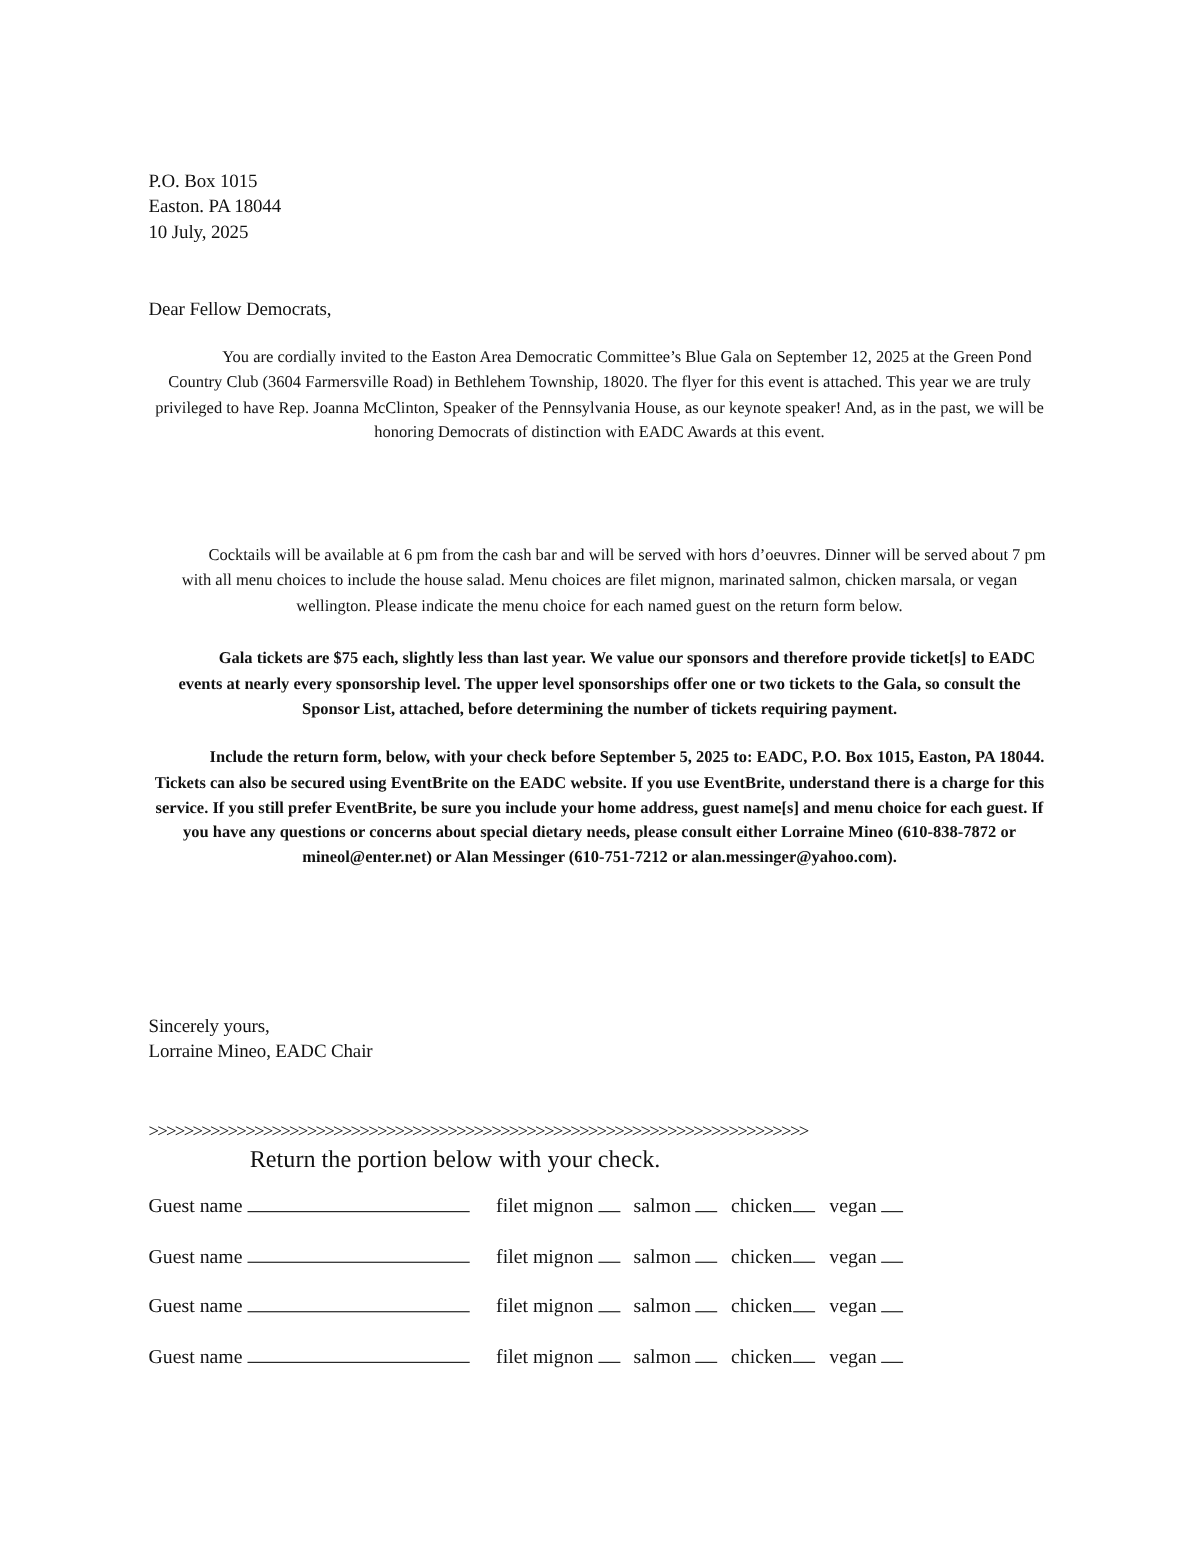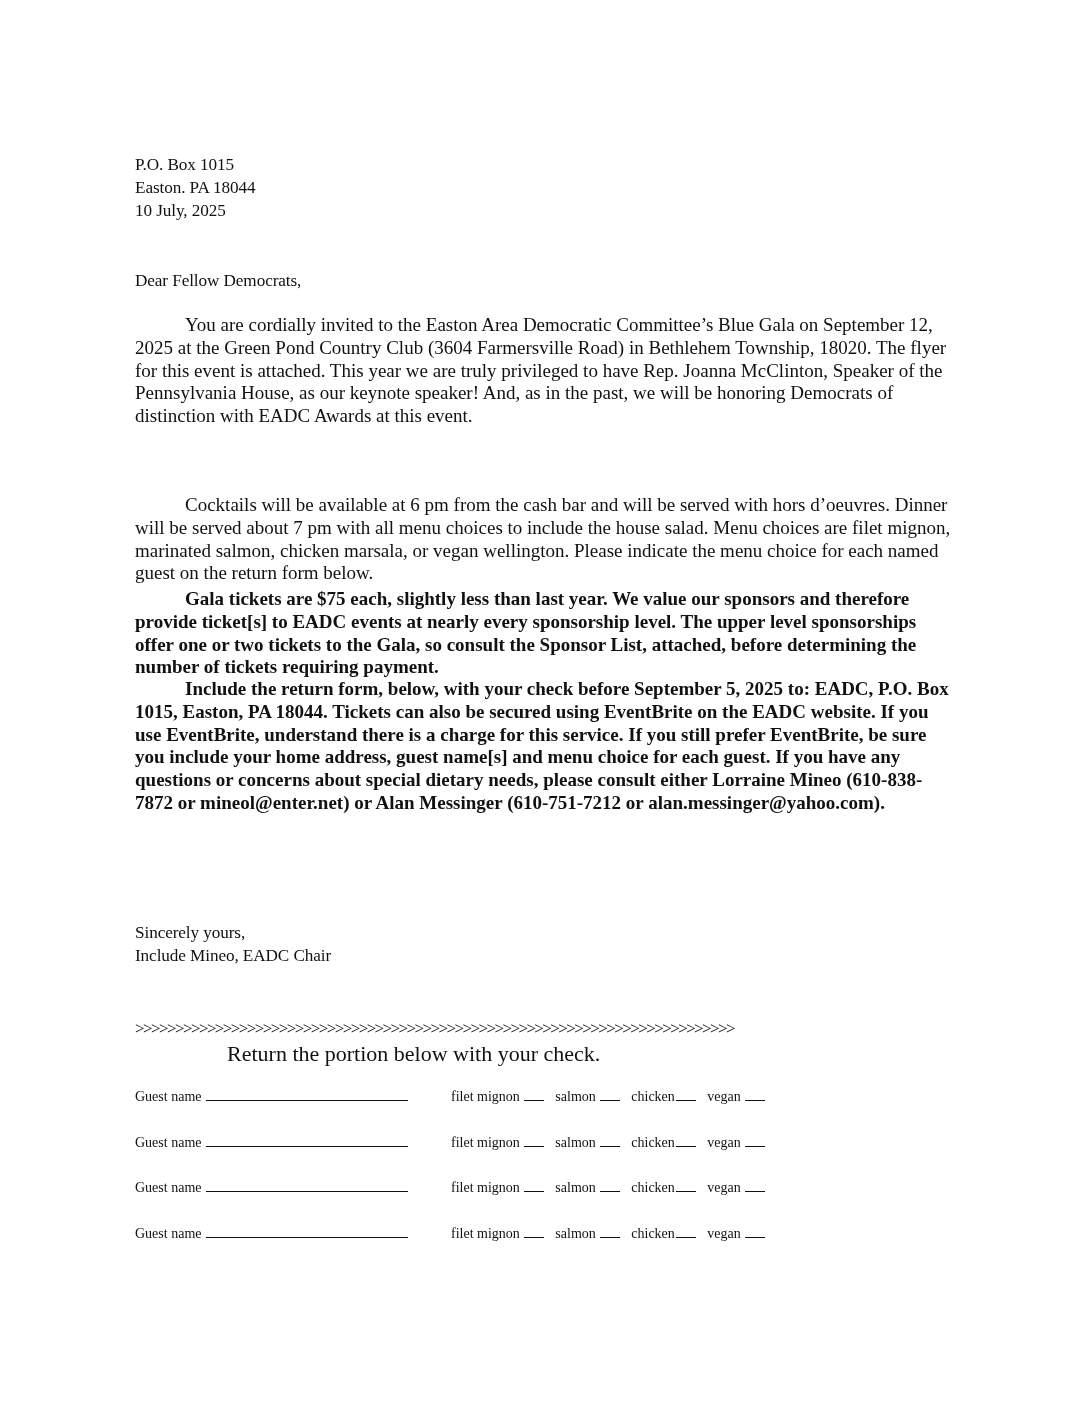--- a/index.html
+++ b/index.html
@@ -2,31 +2,31 @@
 <html><head>
 <meta charset="utf-8">
 <style>
   html, body { margin: 0; padding: 0; background: #ffffff; }
   body { width: 1088px; height: 1408px; position: relative; overflow: hidden;
          font-family: "Liberation Serif", "DejaVu Serif", serif; color: #111; }
   .page { position: absolute; left: 0; top: 0; width: 1088px; height: 1408px; }
   .line { position: absolute; left: 135px; font-size: 17.2px; line-height: 22.8px; white-space: nowrap; letter-spacing: -0.1px; }
   .addr { top: 154px; }
   .salutation { top: 270px; }
-  .para { position: absolute; left: 135px; width: 820px; font-size: 19px; line-height: 22.8px; text-align: left; }
+  .para { position: absolute; left: 135px; width: 820px; font-size: 15px; line-height: 22.8px; text-align: center; }
   .para .indent { display: inline-block; width: 50px; }
   #p1 { top: 314px; }
   #p2 { top: 450px; margin-top: 44px; }
   #p3 { top: 588px; font-weight: bold; }
   #p4 { top: 678px; font-weight: bold; }
   #p5 { top: 836px; }
   .closing { top: 922px; }
   .arrows { position: absolute; left: 135px; top: 1019px; font-size: 17px; letter-spacing: -1.6px; white-space: nowrap; }
   .return-note { position: absolute; left: 227px; top: 1041px; font-size: 22px; white-space: nowrap; }
-  .guest-row { position: absolute; left: 135px; font-size: 14px; white-space: nowrap; height: 23px; }
+  .guest-row { position: absolute; left: 135px; font-size: 18px; white-space: nowrap; height: 23px; }
   .guest-row .gname { display: inline-block; }
   .guest-row .blank-long { display: inline-block; width: 202px; border-bottom: 1.4px solid #111; height: 14px; margin-left: 5px; vertical-align: baseline; }
   .guest-row .choices { position: absolute; left: 316px; top: 0; }
   .guest-row .opt { display: inline-block; margin-right: 8px; }
   .guest-row .blank-short { display: inline-block; width: 20px; border-bottom: 1.4px solid #111; height: 14px; margin-left: 4px; }
   .guest-row .blank-short.tight { margin-left: 1px; }
 </style>
 </head>
 <body>
 
@@ -40,21 +40,21 @@
 
   <div class="line salutation">Dear Fellow Democrats,</div>
 
   <div class="para" id="p1"><span class="indent"></span><span>You are cordially invited to the Easton Area Democratic Committee’s Blue Gala on September 12, 2025 at the Green Pond Country Club (3604 Farmersville Road) in Bethlehem Township, 18020.  The flyer for this event is attached.  This year we are truly privileged to have Rep. Joanna McClinton, Speaker of the Pennsylvania House, as our keynote speaker!  And, as in the past, we will be honoring Democrats of distinction with EADC Awards at this event.</span></div>
   <div class="para" id="p2"><span class="indent"></span><span>Cocktails will be available at 6 pm from the cash bar and will be served with hors d’oeuvres.  Dinner will be served about  7 pm with all menu choices to include the house salad.  Menu choices are filet mignon, marinated salmon, chicken marsala, or vegan wellington.  Please indicate the menu choice for each named guest on the return form below.</span></div>
   <div class="para" id="p3"><span class="indent"></span><span>Gala tickets are $75 each, slightly less than last year.  We value our sponsors and therefore provide ticket[s] to EADC events at nearly every sponsorship level.  The upper level sponsorships offer one or two tickets to the Gala, so consult the Sponsor List, attached, before determining the number of tickets requiring payment.</span></div>
   <div class="para" id="p4"><span class="indent"></span><span>Include the return form, below, with your check before September 5, 2025 to: EADC, P.O. Box 1015, Easton, PA 18044. Tickets can also be secured using EventBrite on the EADC website. If you use EventBrite, understand there is a charge for this service.  If you still prefer EventBrite, be sure you include your home address, guest name[s] and menu choice for each guest.  If you have any questions or concerns about special dietary needs, please consult either Lorraine Mineo (610-838-7872 or mineol@enter.net) or Alan Messinger (610-751-7212 or alan.messinger@yahoo.com).</span></div>
 
   <div class="line closing">
     <div>Sincerely yours,</div>
-    <div>Include Mineo, EADC Chair</div>
+    <div>Lorraine Mineo, EADC Chair</div>
   </div>
 
   <div class="arrows">&gt;&gt;&gt;&gt;&gt;&gt;&gt;&gt;&gt;&gt;&gt;&gt;&gt;&gt;&gt;&gt;&gt;&gt;&gt;&gt;&gt;&gt;&gt;&gt;&gt;&gt;&gt;&gt;&gt;&gt;&gt;&gt;&gt;&gt;&gt;&gt;&gt;&gt;&gt;&gt;&gt;&gt;&gt;&gt;&gt;&gt;&gt;&gt;&gt;&gt;&gt;&gt;&gt;&gt;&gt;&gt;&gt;&gt;&gt;&gt;&gt;&gt;&gt;&gt;&gt;&gt;&gt;&gt;&gt;&gt;&gt;&gt;&gt;&gt;&gt;</div>
   <div class="return-note">Return the portion below with your check.</div>
 
   <div id="guest-rows">
     <div class="guest-row" style="top:1086px">
       <span class="gname">Guest name</span><span class="blank-long"></span>
       <span class="choices">
         <span class="opt"><span>filet mignon</span><span class="blank-short"></span></span>

